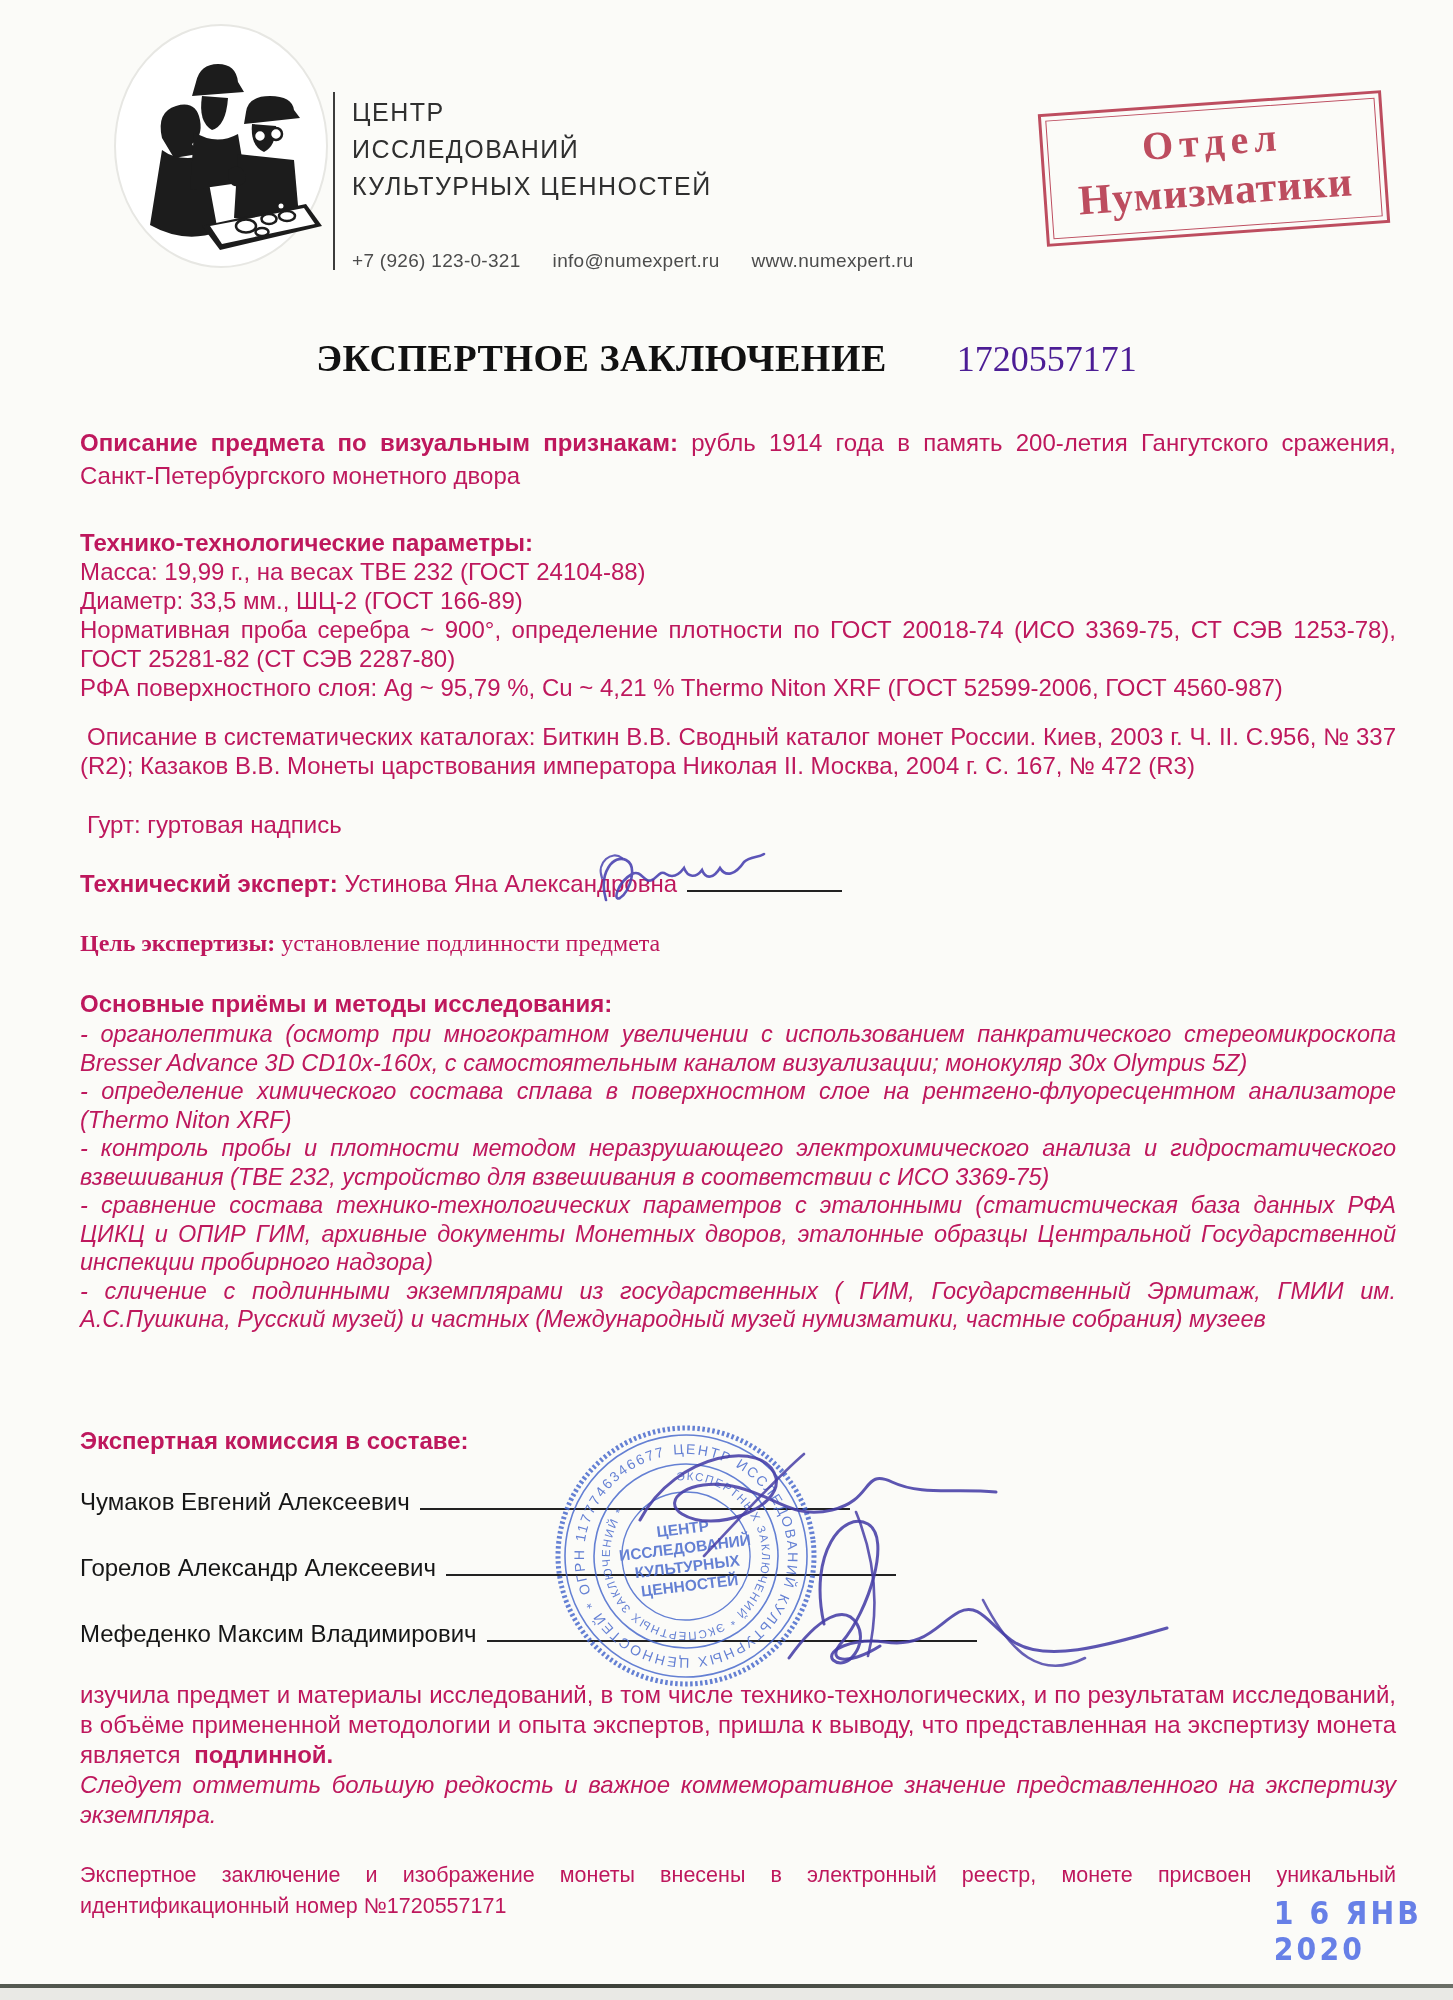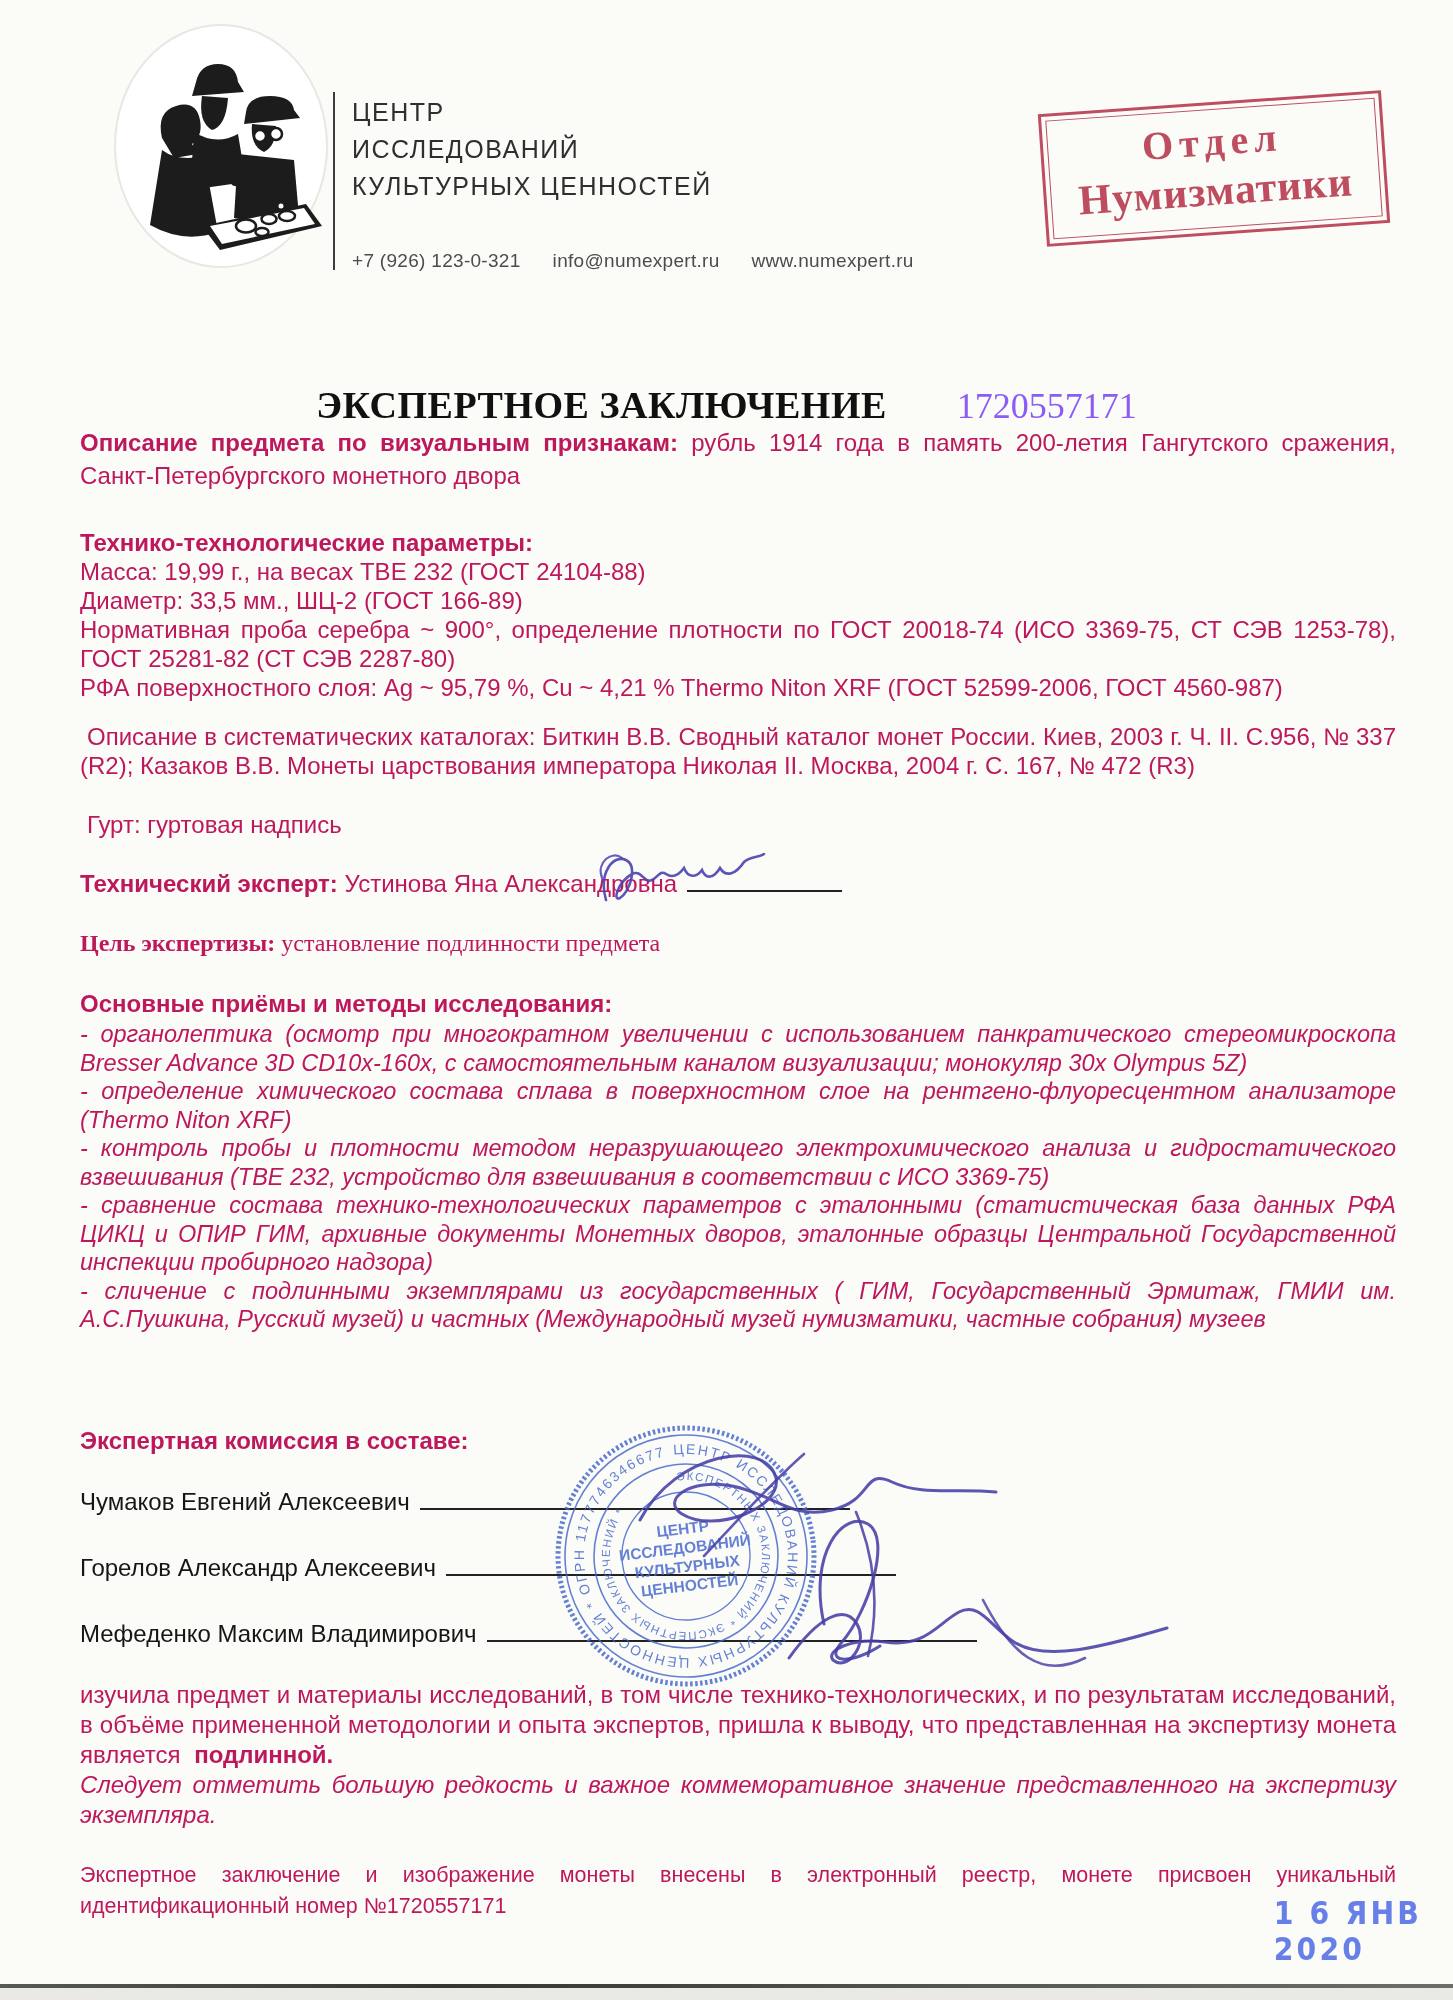--- a/index.html
+++ b/index.html
@@ -18,23 +18,23 @@
   
   .red-stamp{position:absolute;left:1042px;top:102px;width:330px;
     transform:rotate(-4deg);opacity:.92;border:3px solid #b83f53;padding:4px;}
   .red-stamp-inner{border:1.5px solid #b83f53;text-align:center;padding:8px 6px 12px 6px;
     color:#b83f53;font-family:"Liberation Serif",serif;}
   .red-stamp-l1{font-size:40px;letter-spacing:6px;font-weight:600;}
   .red-stamp-l2{font-size:42px;letter-spacing:1px;font-weight:600;margin-top:2px;}
   
   .title-row{position:absolute;left:0;top:336px;width:100%;display:flex;
     justify-content:center;align-items:baseline;gap:70px;
-    font-family:"Liberation Serif",serif;margin-top:47px;}
+    font-family:"Liberation Serif",serif;}
   .title-label{font-size:38px;font-weight:bold;letter-spacing:.5px;color:#111;}
-  .title-number{font-size:36px;color:#8b5cf6;}
+  .title-number{font-size:36px;color:#4c1d95;}
   
   .tblock{position:absolute;left:80px;width:1316px;font-size:24px;line-height:30px;
     text-align:justify;color:#be185d;}
   .b{font-weight:bold;}
   .u{margin-left:7px;}
   .tech-line{line-height:29px;text-align:justify;}
   .method-item{font-style:italic;line-height:28.5px;font-size:23.5px;text-align:justify;}
   .methods-heading{font-weight:bold;line-height:32px;text-align:left;}
   .member-row{position:absolute;left:80px;font-size:24px;white-space:nowrap;}
   .sig-line{display:inline-block;border-bottom:2px solid #222;height:24px;

